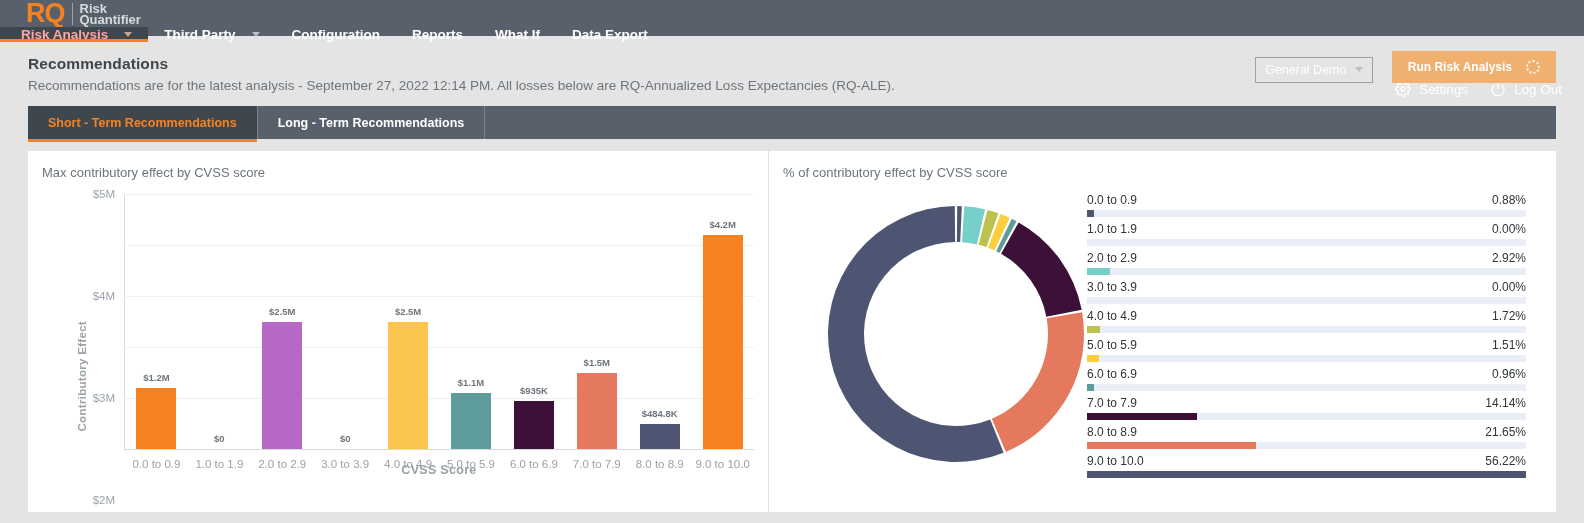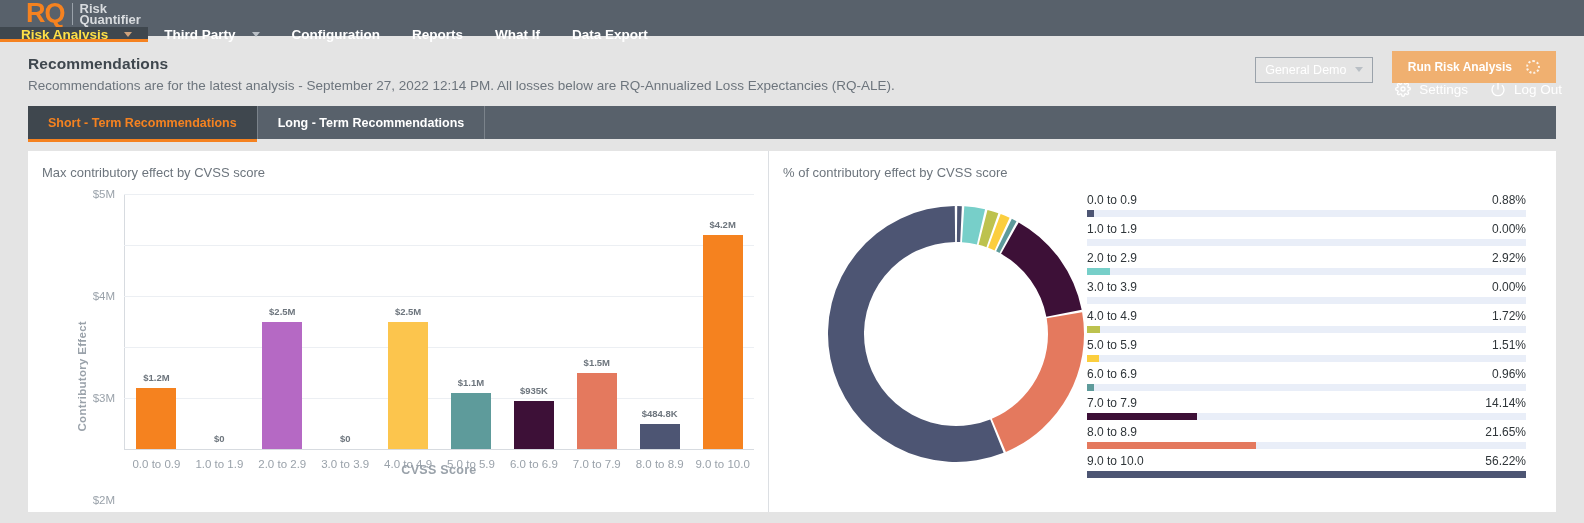--- a/index.html
+++ b/index.html
@@ -48,21 +48,21 @@
     padding: 0 16px;
     color: #ffffff;
     font-size: 13.5px;
     font-weight: bold;
     cursor: pointer;
     position: relative;
     white-space: nowrap;
   }
   .navitem.active {
     background: #3f474e;
-    color: #fde047;
+    color: #fca5a5;
     padding-left: 21px;
   }
   .navitem.active::after {
     content: "";
     position: absolute; left: 0; right: 0; bottom: 0; height: 3px;
     background: #f58220;
   }
   .caret {
     width: 0; height: 0;
     border-left: 4.5px solid transparent;

